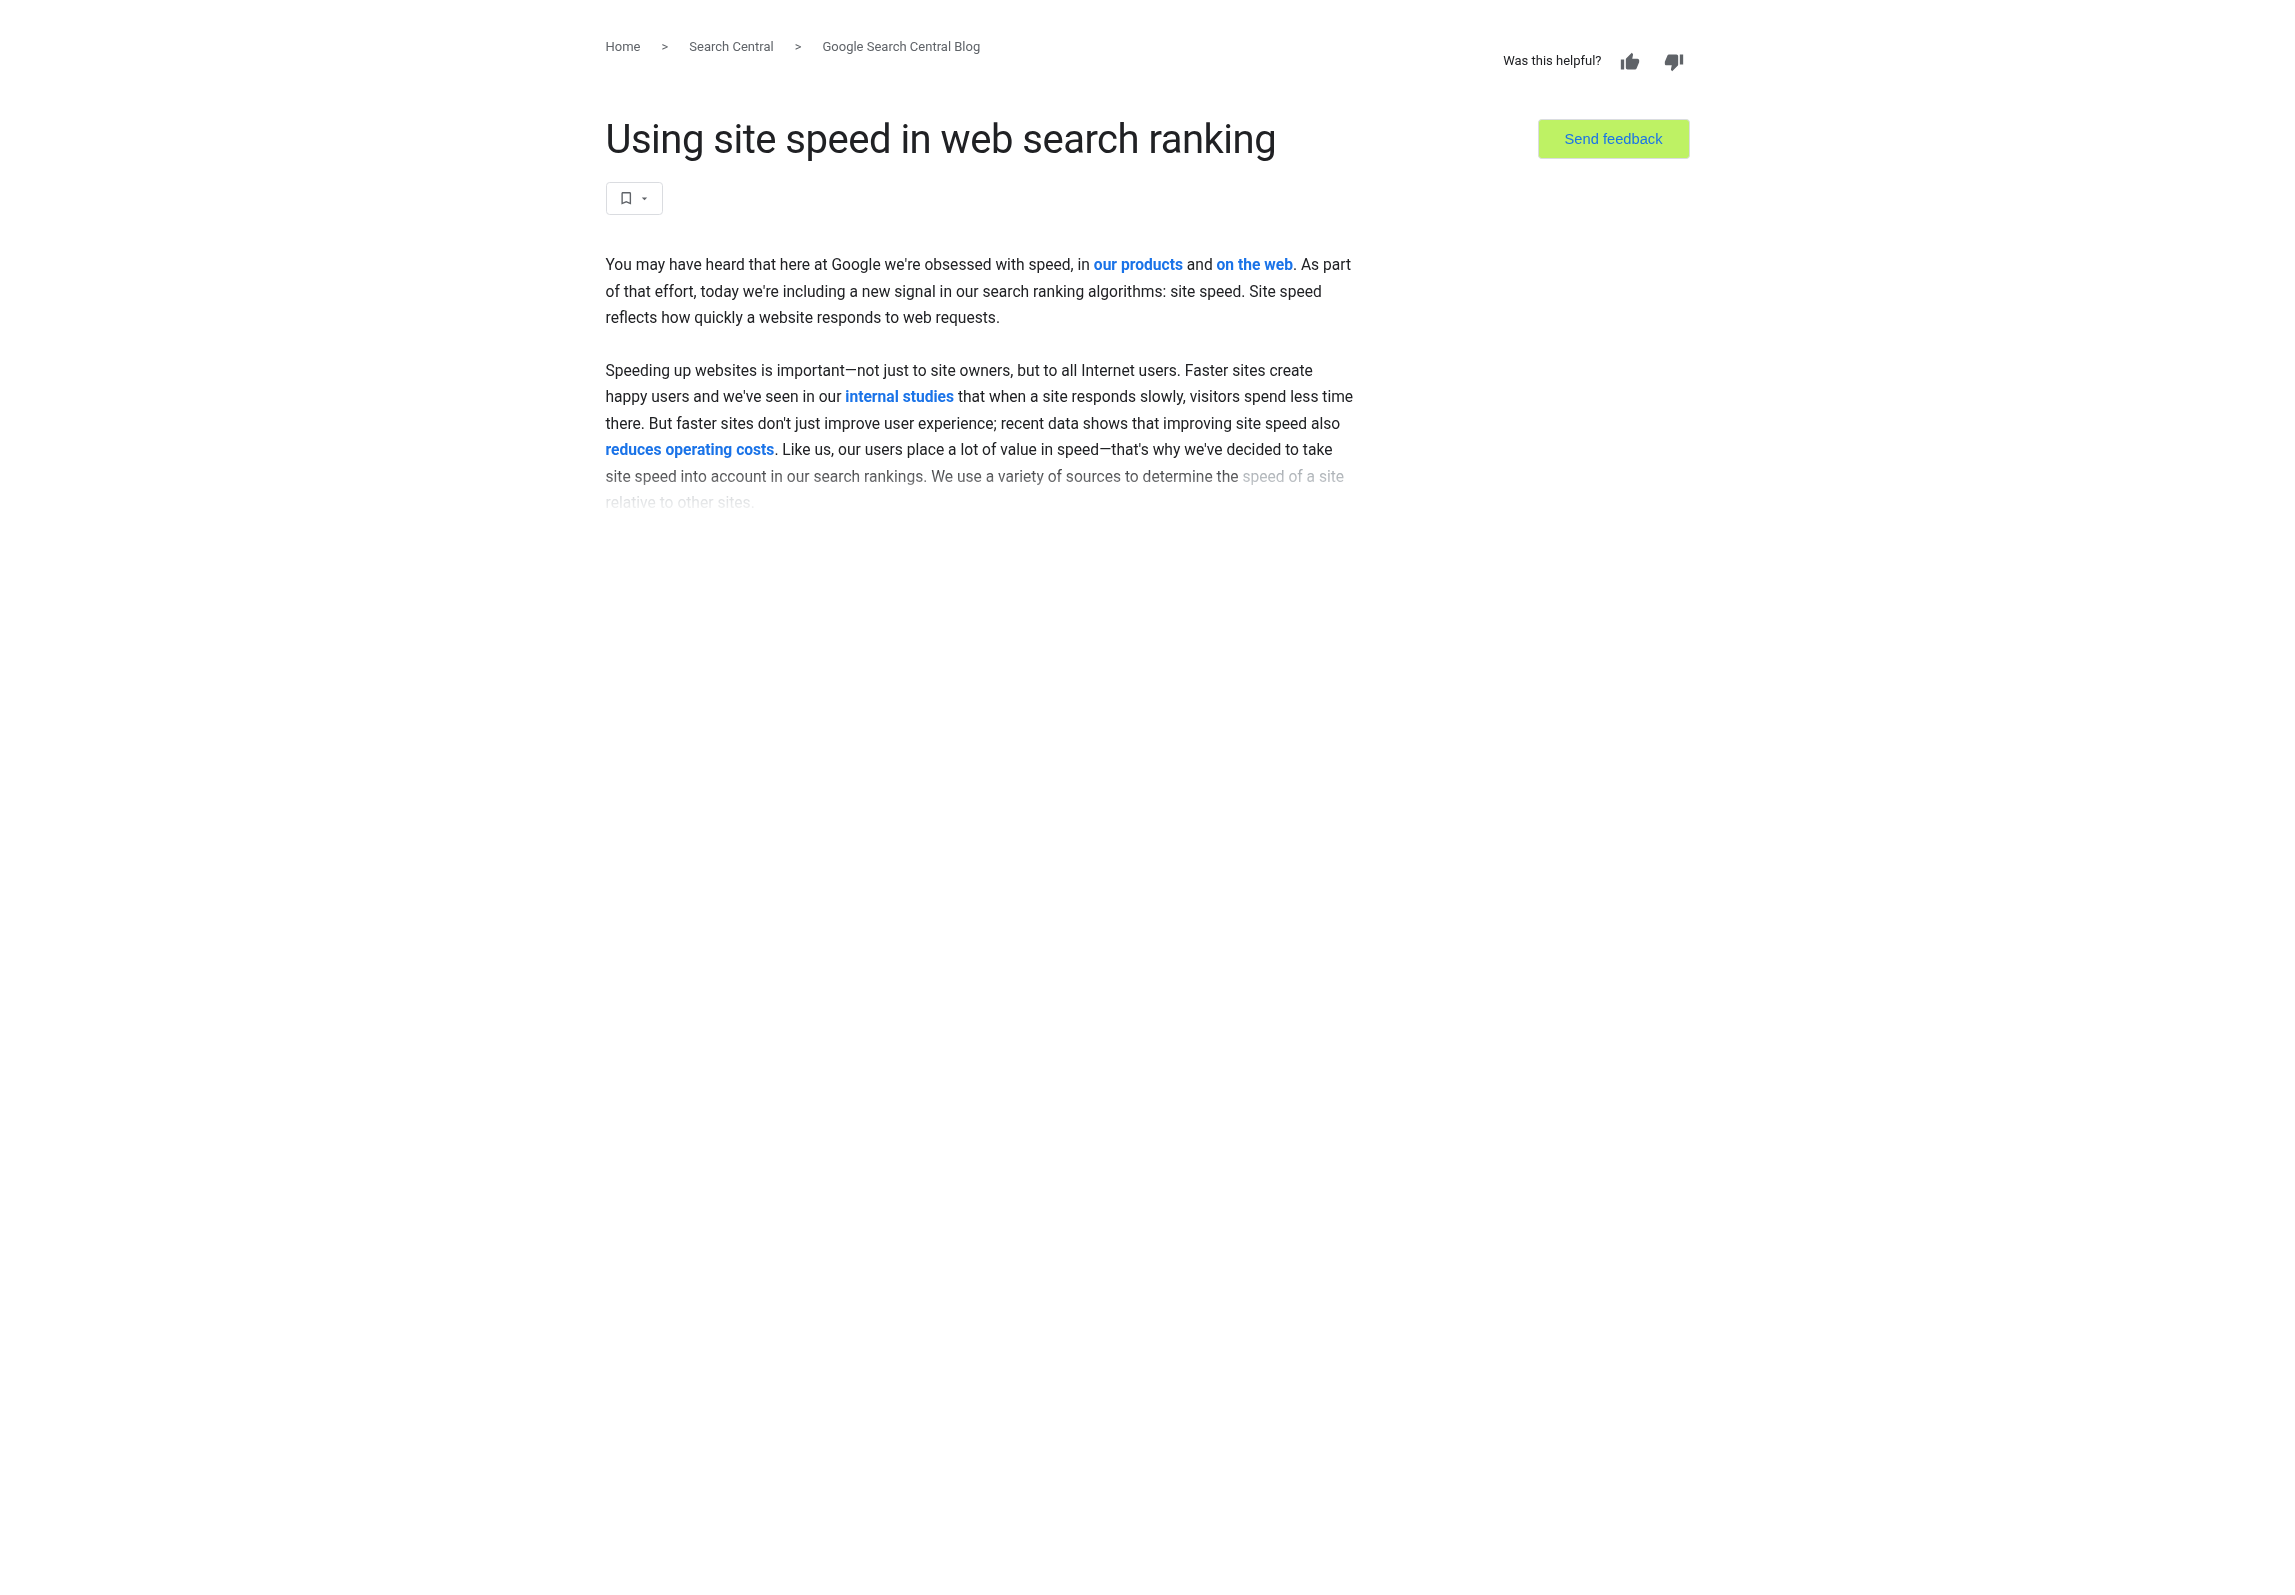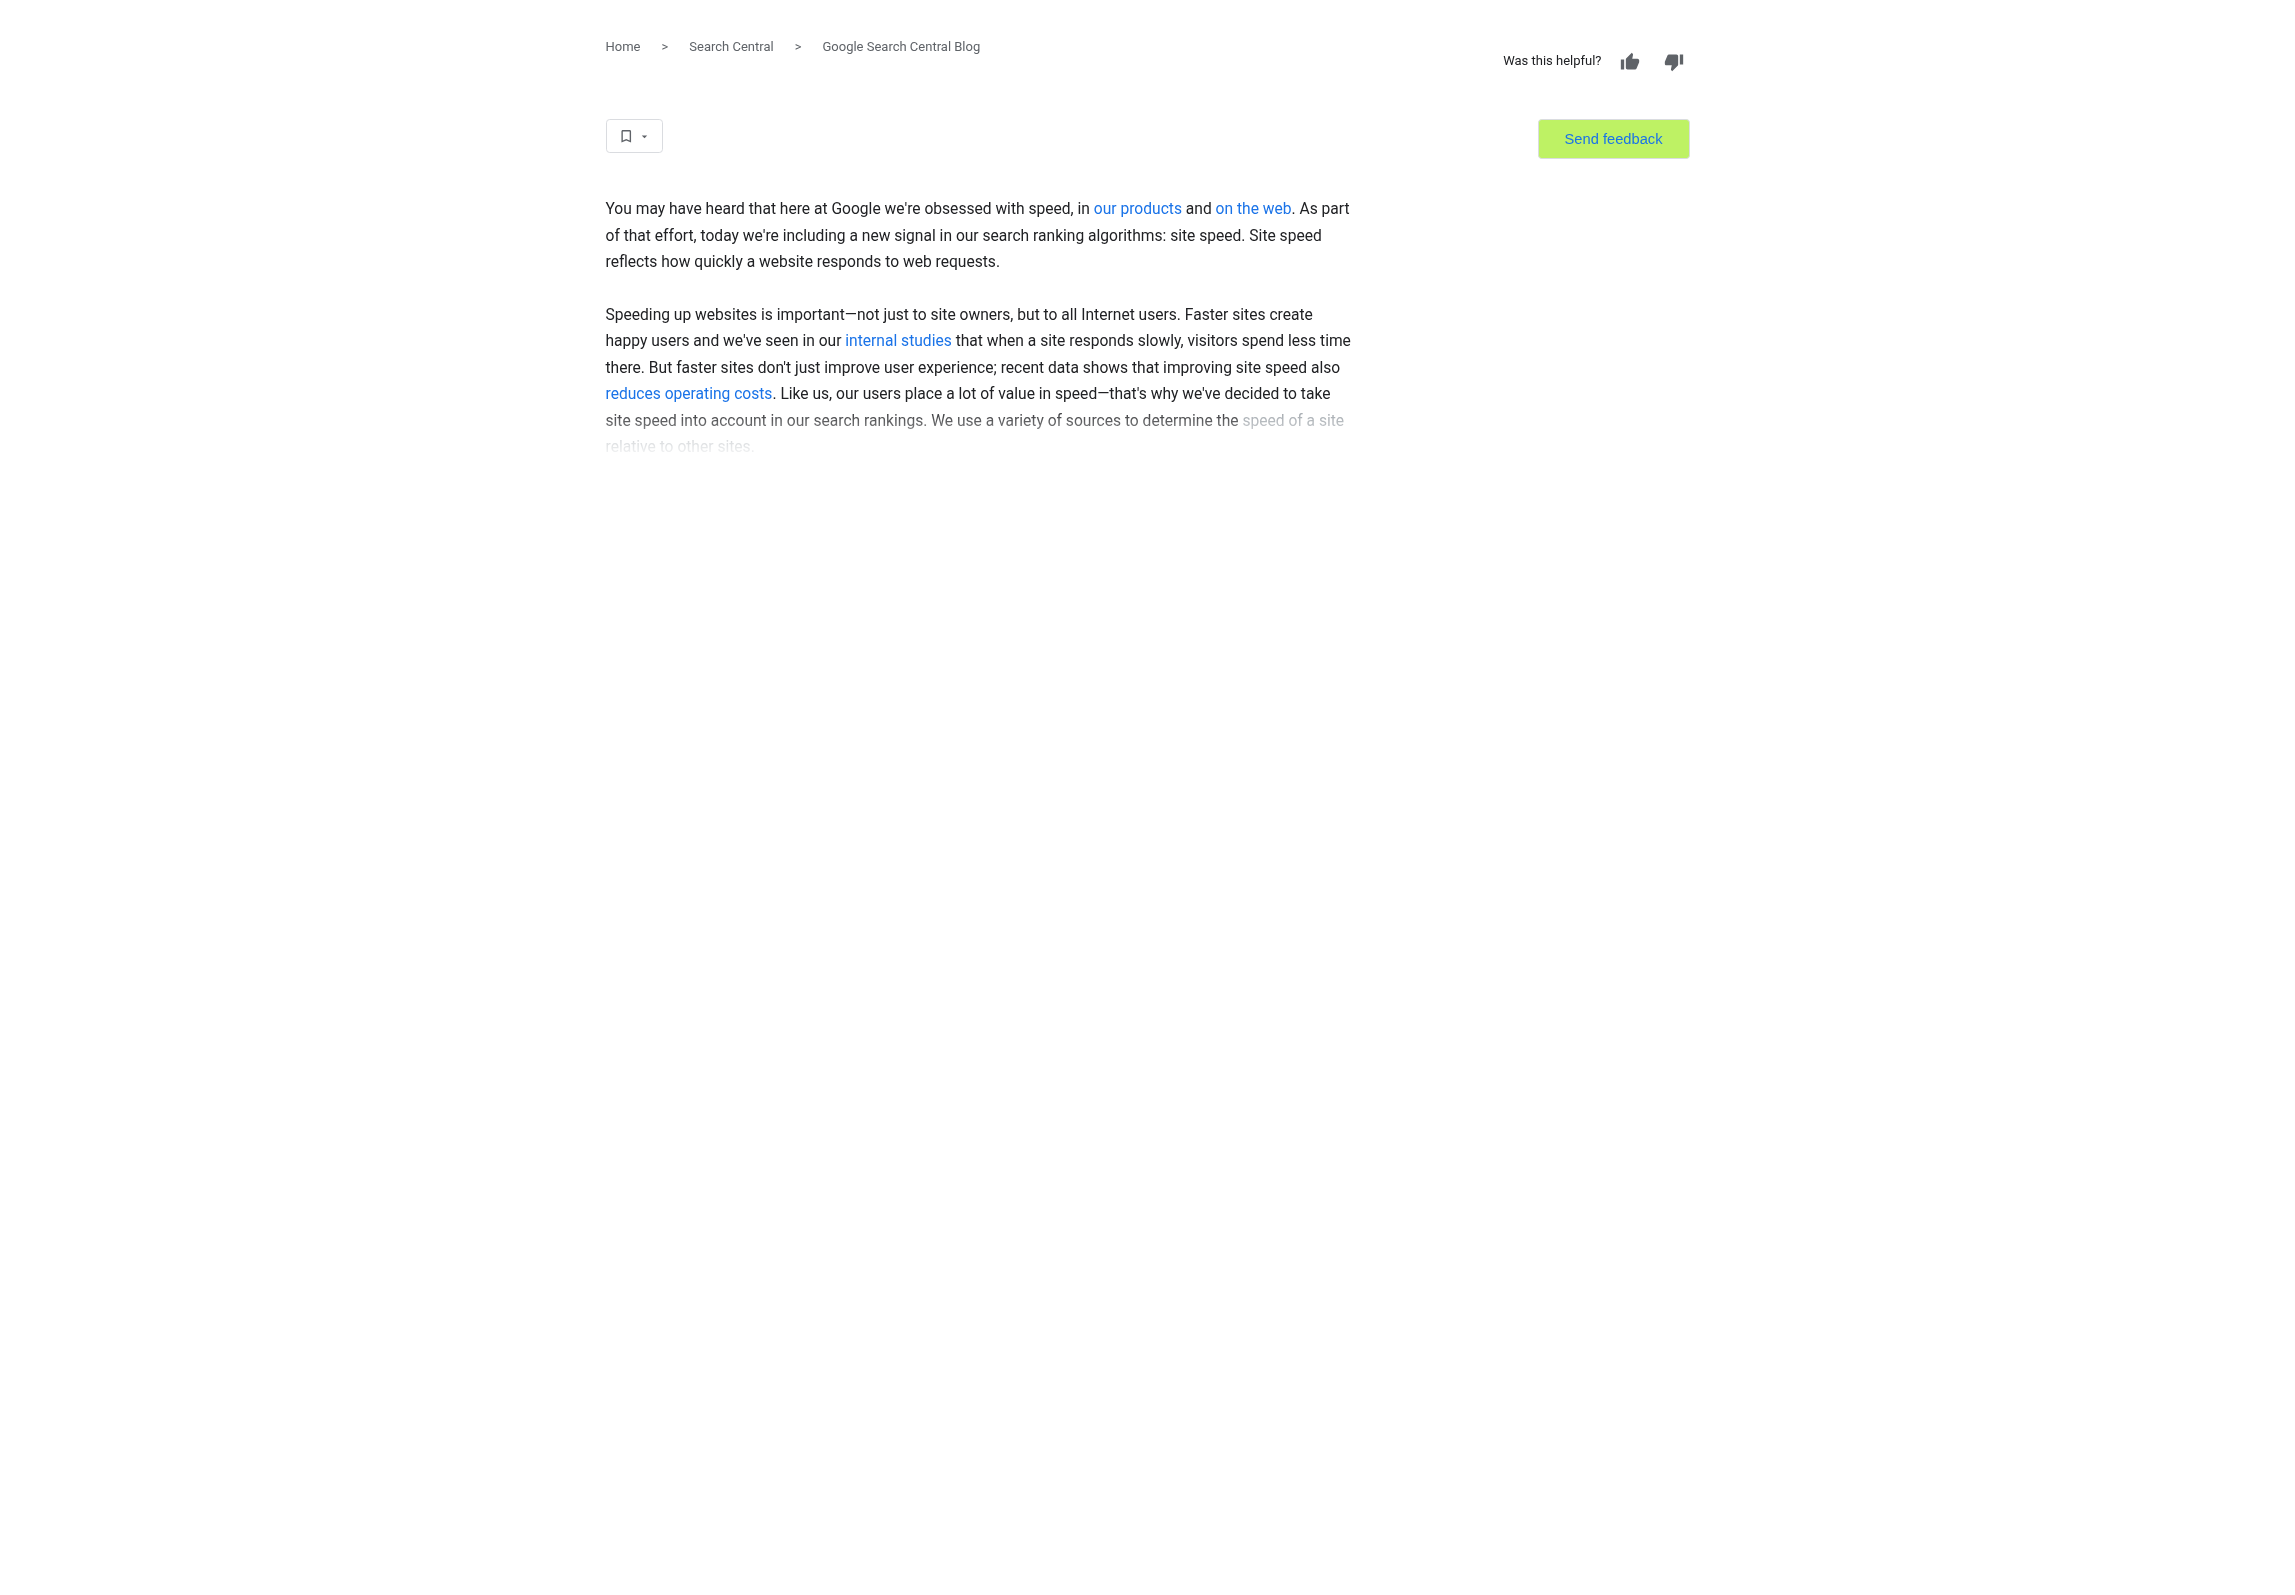--- a/index.html
+++ b/index.html
@@ -154,20 +154,21 @@
       color: #202124;
     }
 
     .content p {
       margin-bottom: 26px;
     }
 
     .content a {
       color: #1a73e8;
       text-decoration: none;
+      font-weight: bold;
     }
 
     .faded {
       color: #9aa0a6;
     }
 
     
     .fade-container {
       position: relative;
     }
@@ -205,20 +206,21 @@
       <button class="thumb-btn" aria-label="Thumbs down">
         <svg class="thumb-icon" viewBox="0 0 24 24" xmlns="http://www.w3.org/2000/svg">
           <path d="M15 3H6c-.83 0-1.54.5-1.84 1.22l-3.02 7.05c-.09.23-.14.47-.14.73v1.91l.01.01L1 14c0 1.1.9 2 2 2h6.31l-.95 4.57-.03.32c0 .41.17.79.44 1.06L9.83 23l6.59-6.59c.36-.36.58-.86.58-1.41V5c0-1.1-.9-2-2-2zm4 0v12h4V3h-4z" fill="#5f6368"></path>
         </svg>
       </button>
     </div>
   </div>
 
   <div class="title-section">
     <div class="title-left">
+      <h1 class="page-title">Using site speed in web search ranking</h1>
       <button class="bookmark-btn">
         <svg class="bookmark-icon" viewBox="0 0 24 24" xmlns="http://www.w3.org/2000/svg">
           <path d="M17 3H7c-1.1 0-2 .9-2 2v16l7-3 7 3V5c0-1.1-.9-2-2-2zm0 15l-5-2.18L7 18V5h10v13z" fill="#5f6368"></path>
         </svg>
         <svg class="chevron-icon" viewBox="0 0 24 24" xmlns="http://www.w3.org/2000/svg">
           <path d="M7 10l5 5 5-5z" fill="#5f6368"></path>
         </svg>
       </button>
     </div>
 

